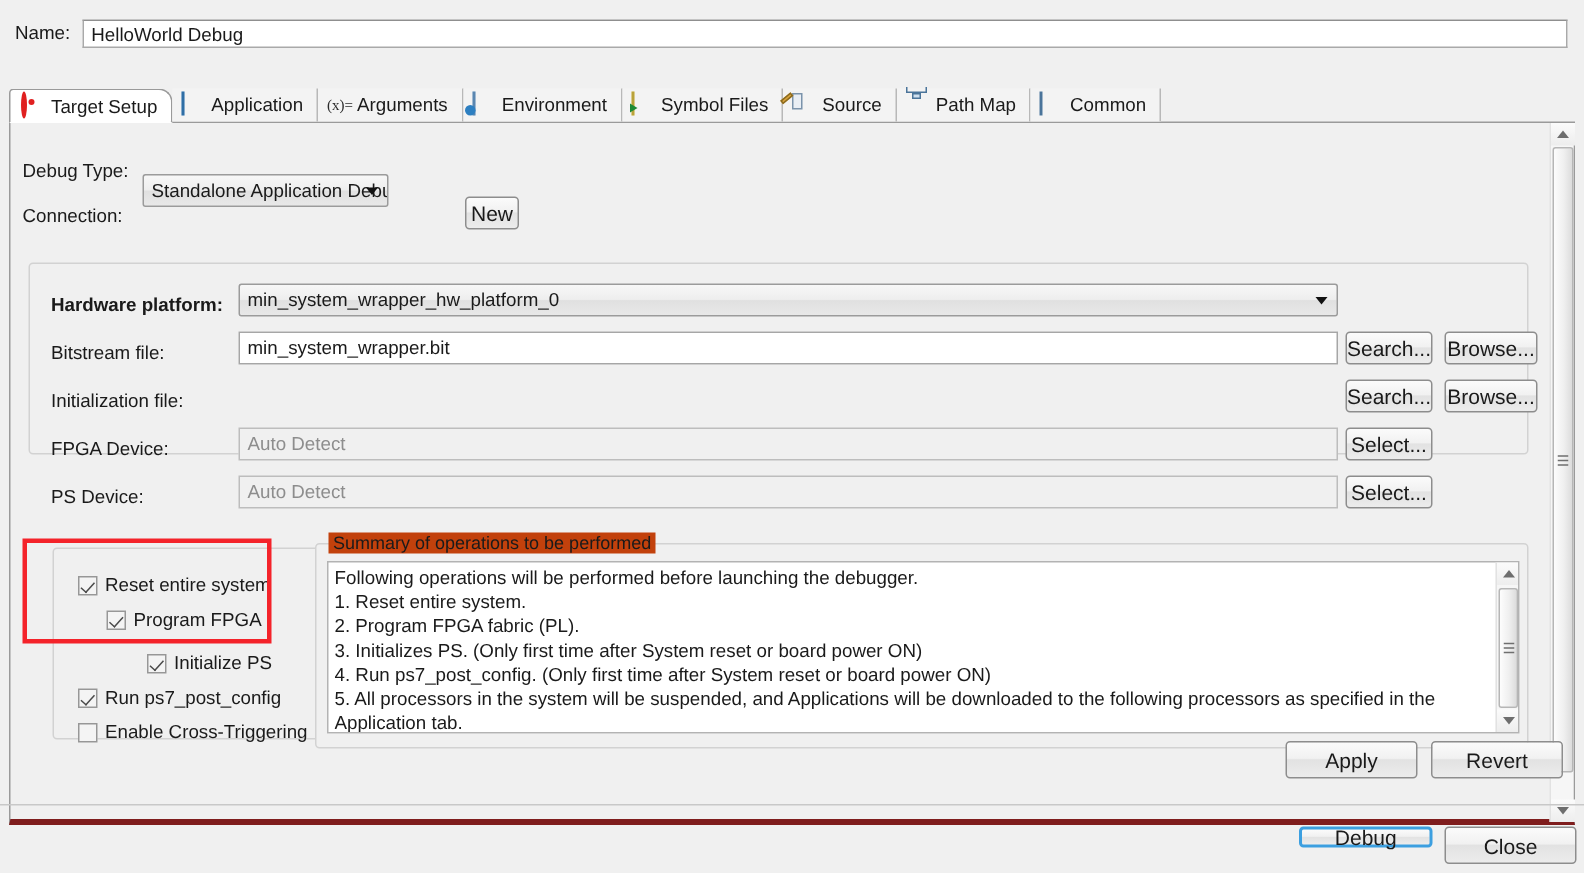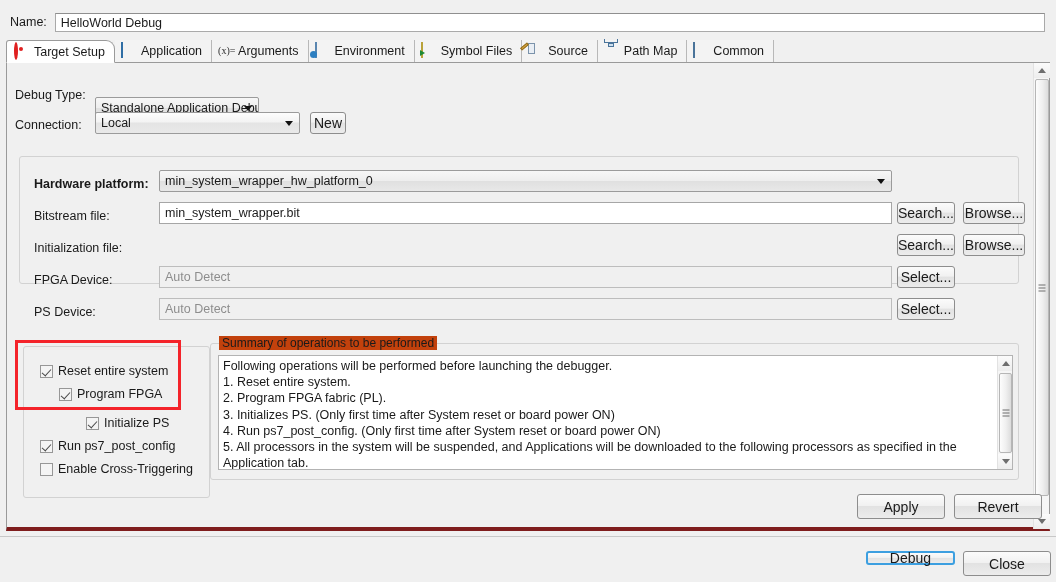--- a/index.html
+++ b/index.html
@@ -33,21 +33,21 @@
   }
 
   
   .tabfolder {
     position: absolute; left: 6px; top: 39px; width: 1044px; height: 491px;
   }
   .tabbar {
     position: relative; height: 23px;
     border-bottom: 1px solid #9a9a9a;
     background: #f0f0f0;
-    display: flex; align-items: flex-end;
+    display: flex; align-items: flex-end; margin-top: 19px;
   }
   .tab {
     position: relative;
     height: 22px;
     display: flex; align-items: center;
     padding: 0 9px 0 6px;
     font-size: 12.5px;
     color: #1a1a1a;
     white-space: nowrap;
     background: #f3f3f3;
@@ -309,24 +309,20 @@
 
     <div class="tabbody">
 
       <span class="lbl" style="left:8px; top:25px;">Debug Type:</span>
       <div class="combo sel" style="left:88px; top:34px; width:164px;">
         <span>Standalone Application Debug</span>
         <span class="carat"></span>
       </div>
 
       <span class="lbl" style="left:8px; top:55px;">Connection:</span>
-      <div class="combo" style="left:88px; top:49px; width:205px;">
-        <span>Local</span>
-        <span class="carat"></span>
-      </div>
       <div class="btn" style="left:303px; top:49px; width:36px;">
         <span>New</span>
       </div>
 
       <div class="group" style="left:12px; top:93px; width:1000px; height:128px;">
 
         <span class="lbl" style="left:14px; top:20px;font-weight:bold;">Hardware platform:</span>
         <div class="combo sel" style="left:139px; top:13px; width:733px;">
           <span>min_system_wrapper_hw_platform_0</span>
           <span class="carat"></span>
@@ -361,21 +357,21 @@
 
         <span class="lbl" style="left:14px; top:148px;">PS Device:</span>
         <div class="txt disabled" style="left:139px; top:141px; width:733px;">
           <span>Auto Detect</span>
         </div>
         <div class="btn" style="left:877px; top:141px; width:58px;">
           <span>Select...</span>
         </div>
       </div>
 
-      <div class="group" style="left:16px; top:283px; width:187px; height:152px;">
+      <div class="group" style="left:28px; top:283px; width:187px; height:128px;">
         <div class="chk" style="left:16px; top:17px;">
           <span class="chkbox checked"></span>
           <span>Reset entire system</span>
         </div>
         <div class="chk" style="left:35px; top:40px;">
           <span class="chkbox checked"></span>
           <span>Program FPGA</span>
         </div>
         <div class="chk" style="left:16px; top:69px;padding-left:46px;">
           <span class="chkbox checked"></span>

